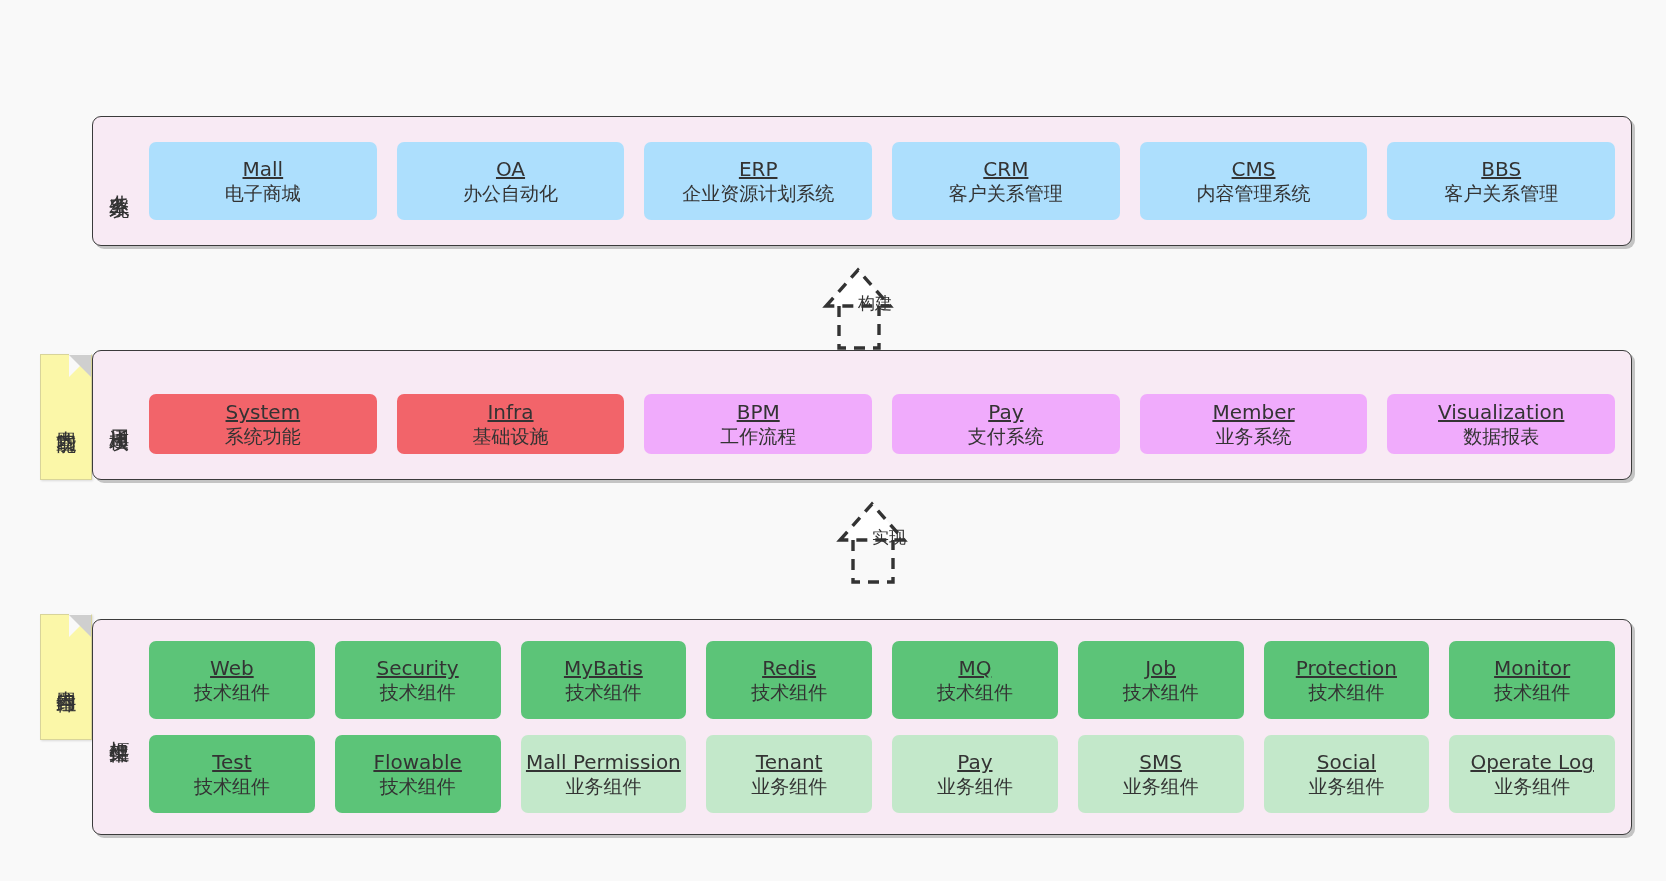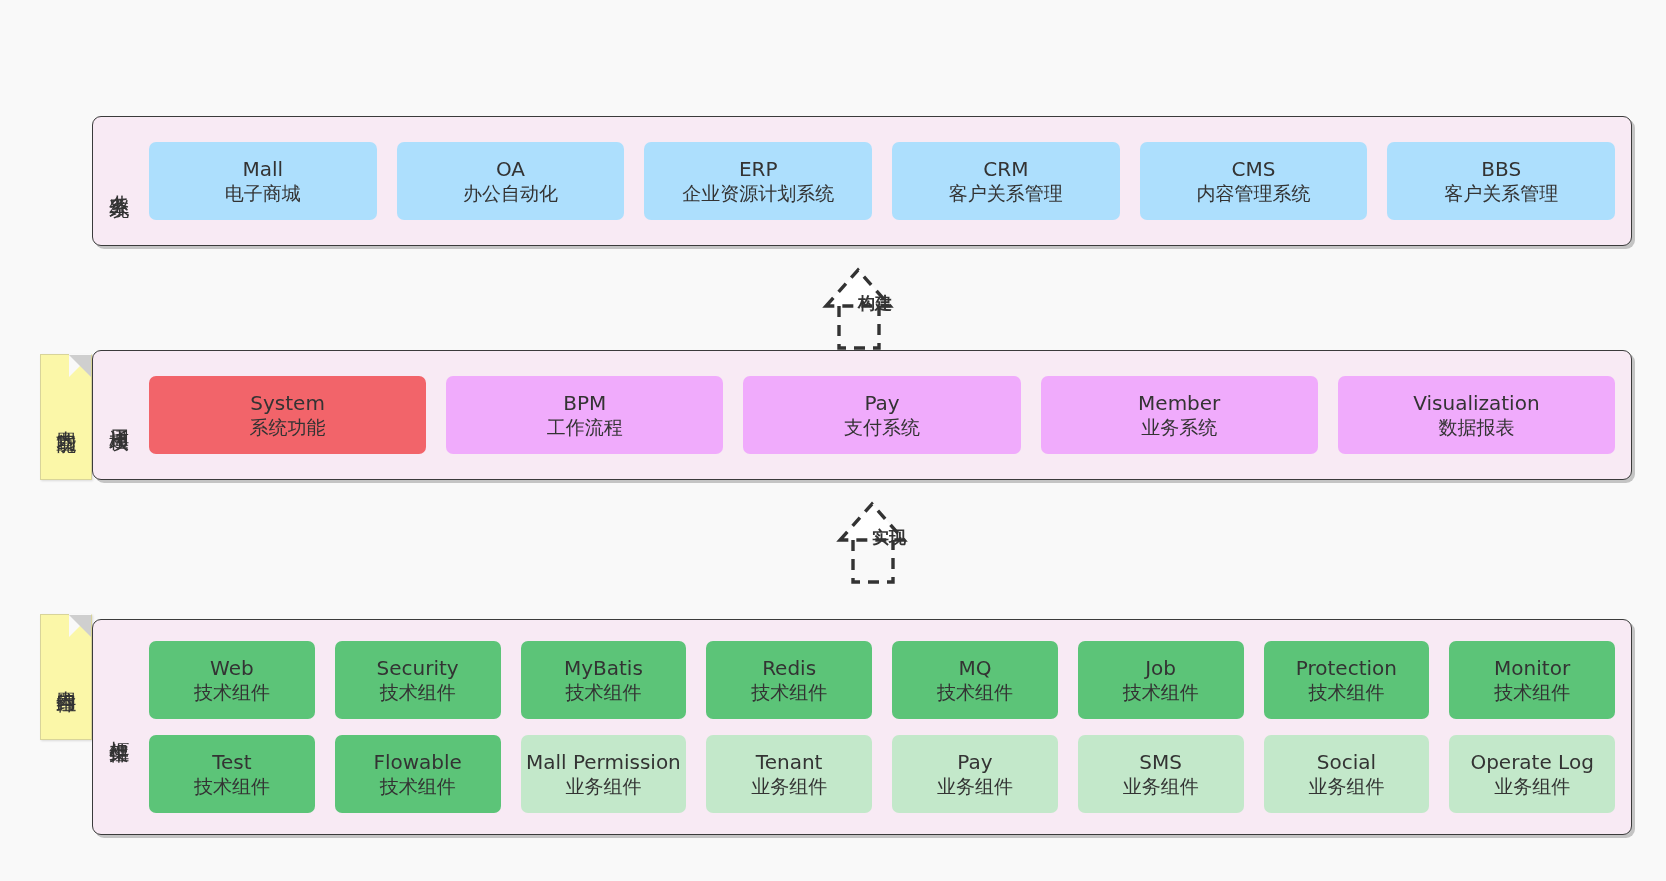--- a/index.html
+++ b/index.html
@@ -65,32 +65,32 @@
     border-radius: 7px;
     display: flex;
     flex-direction: column;
     align-items: center;
     justify-content: center;
     text-align: center;
     color: #333333;
     line-height: 1.22;
     padding: 6px 4px;
   }
-  .box .en { font-size: 20px; }
+  .box .en { font-size: 20px; text-decoration: underline; }
   .box .cn { font-size: 19px; }
 
   .box.blue      { background: #addffd; }
   .box.red       { background: #f2646a; }
   .box.pink      { background: #f0abfc; }
   .box.green     { background: #5cc478; }
   .box.lightgreen{ background: #c3e8ca; }
 
   
   #layer-business .row { height: 78px; }
-  #layer-modules  .row { height: 78px; }
+  #layer-modules  .row { height: 78px; align-items: flex-end; }
   #layer-framework .row { height: 78px; }
 
   
   .note {
     position: absolute;
     width: 52px;
     background: #fbf7a8;
     border: 1px solid #d8d49a;
     color: #333333;
     font-size: 20px;
@@ -121,21 +121,20 @@
     border-style: solid;
     border-width: 23px 23px 0 0;
     border-color: #f9f9f9 transparent transparent transparent;
   }
 
   
   .connector {
     position: absolute;
     width: 190px;
     height: 100px;
-    font-weight: bold;
   }
   .connector svg { display: block; }
   .connector .conn-label {
     position: absolute;
     left: 96px;
     top: 34px;
     font-size: 17px;
     color: #333333;
     background: transparent;
     white-space: nowrap;
@@ -193,20 +192,24 @@
   </div>
 
   <div class="layer" id="layer-modules" style="left:92px; top:350px; width:1540px; height:130px;">
     <div class="layer-title">通用模块</div>
     <div class="layer-body">
       <div class="row">
         <div class="box red">
           <span class="en">System</span>
           <span class="cn">系统功能</span>
         </div>
+        <div class="box red">
+          <span class="en">Infra</span>
+          <span class="cn">基础设施</span>
+        </div>
         <div class="box pink">
           <span class="en">BPM</span>
           <span class="cn">工作流程</span>
         </div>
         <div class="box pink">
           <span class="en">Pay</span>
           <span class="cn">支付系统</span>
         </div>
         <div class="box pink">
           <span class="en">Member</span>

